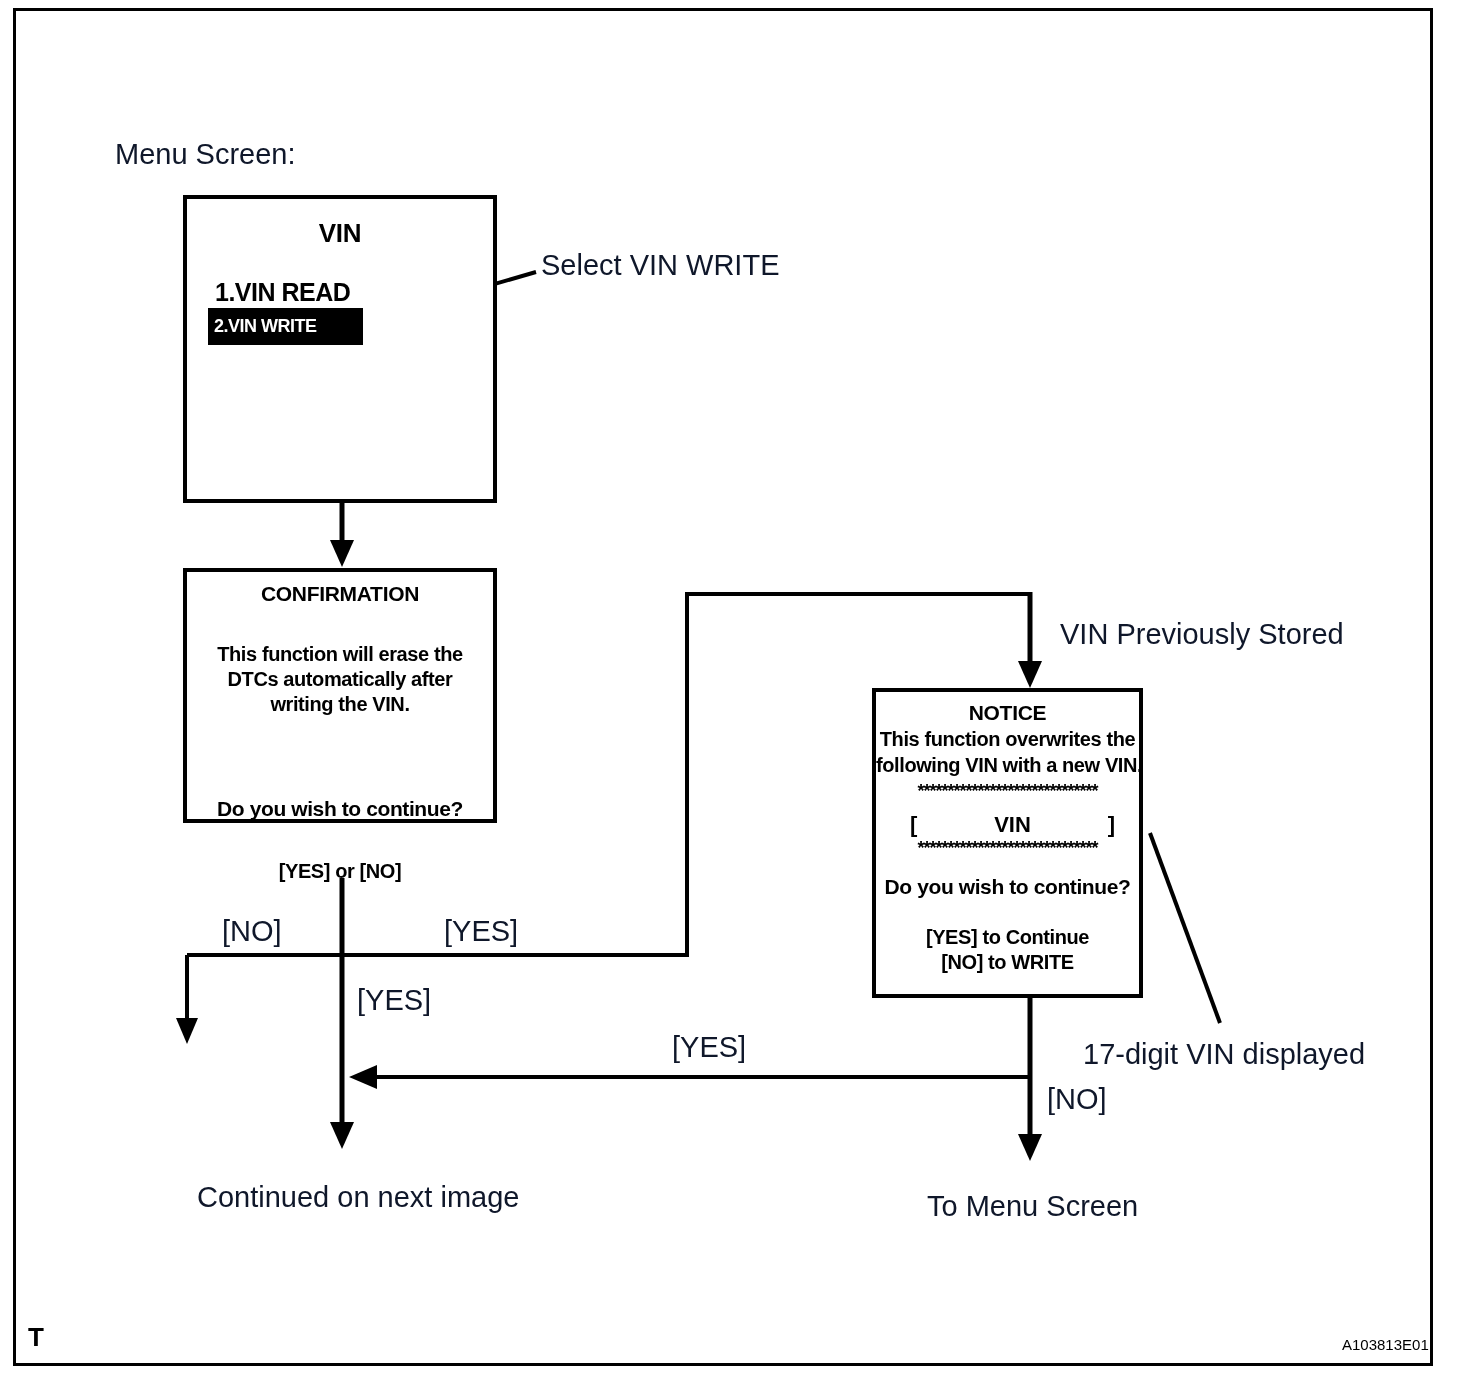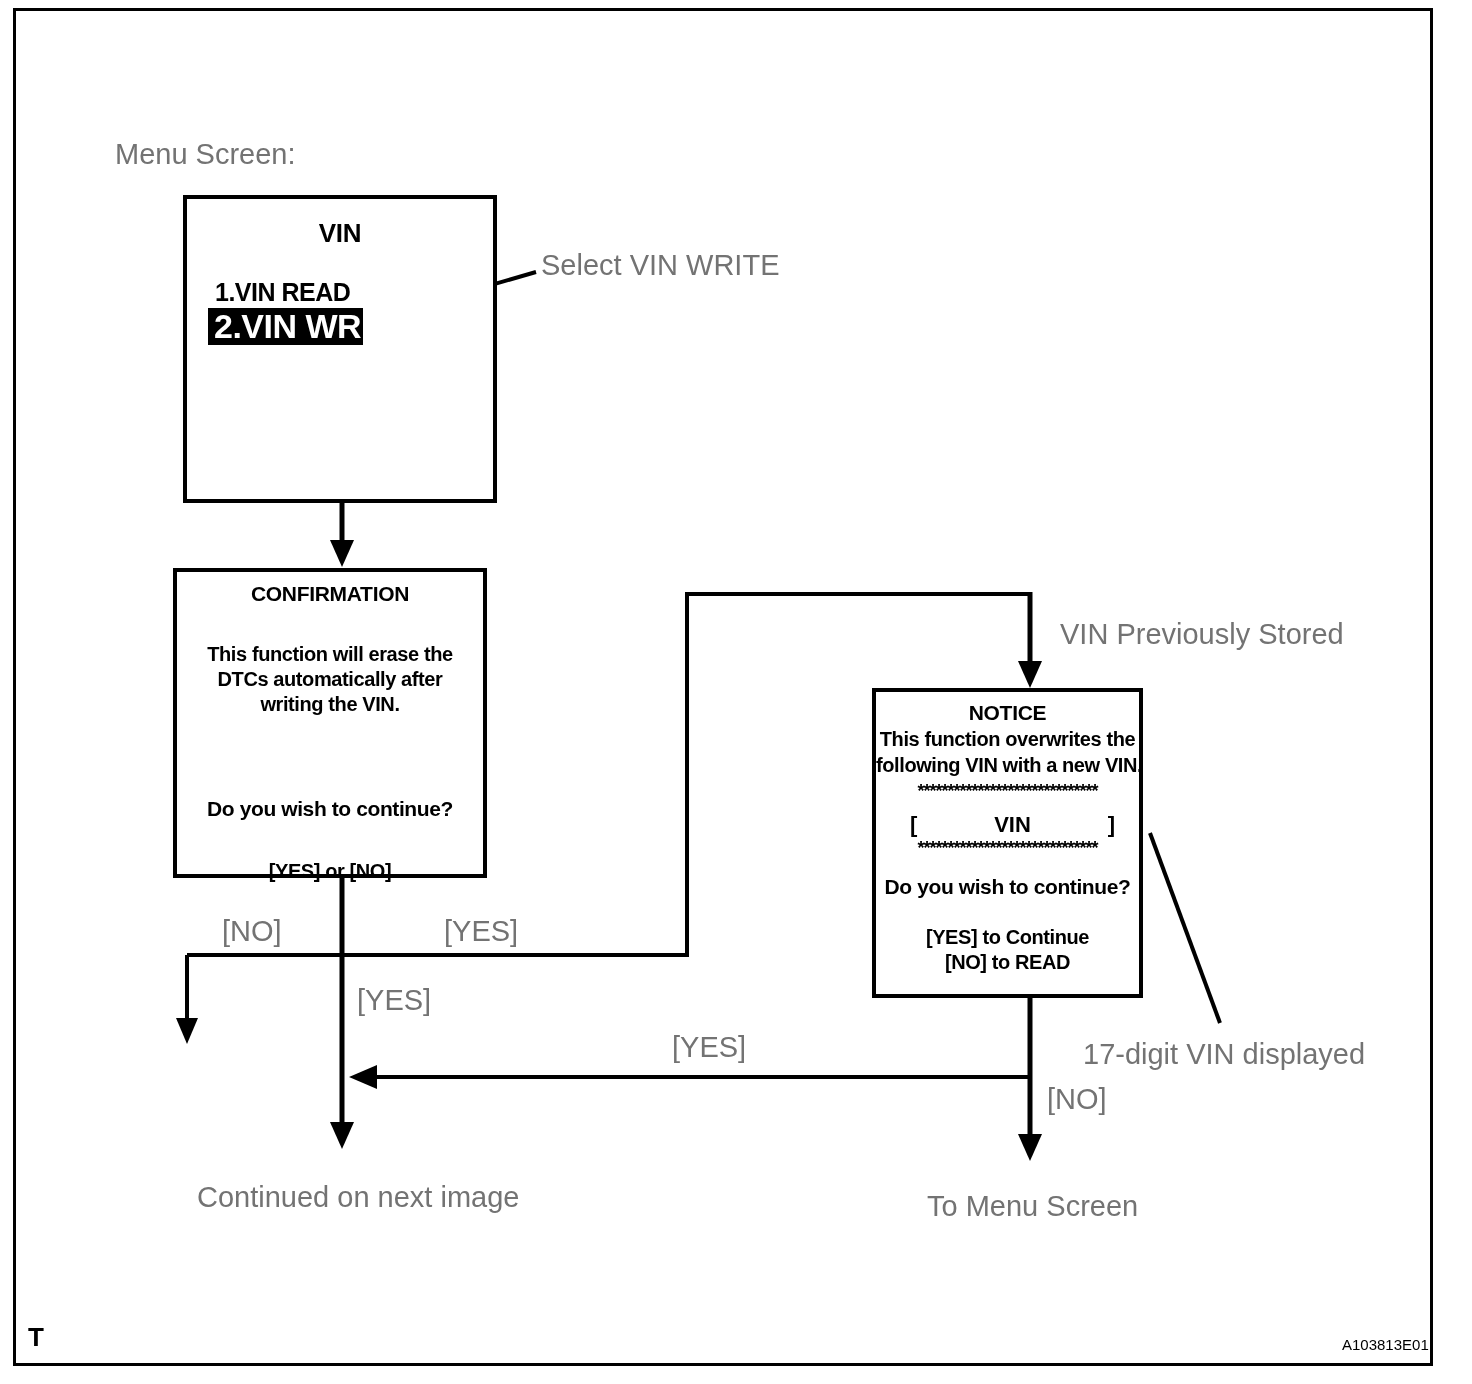--- a/index.html
+++ b/index.html
@@ -5,42 +5,42 @@
   html,body{margin:0;padding:0;background:#fff;}
   .canvas{
     position:relative;width:1472px;height:1384px;background:#ffffff;
     font-family:"Liberation Sans", sans-serif;color:#000;overflow:hidden;
   }
   .outer-border{
     position:absolute;left:13px;top:8px;width:1420px;height:1358px;
     border:3px solid #000;box-sizing:border-box;
   }
   
-  .lbl{position:absolute;font-size:29px;line-height:1.15;white-space:nowrap;color:#737373;}
+  .lbl{position:absolute;font-size:29px;line-height:1.15;white-space:nowrap;color:#0f172a;}
   .lbl-small{position:absolute;font-size:15px;line-height:1;white-space:nowrap;color:#000;}
   .corner-mark{position:absolute;left:28px;top:1322px;font-size:26px;font-weight:700;}
 
   
   .screen-box{
     position:absolute;background:#fff;border:4px solid #000;box-sizing:border-box;
   }
   .screen-title{
     position:absolute;left:0;right:0;text-align:center;font-weight:700;
     font-size:21px;letter-spacing:-0.3px;white-space:nowrap;
   }
   .screen-line{
     position:absolute;left:0;right:0;text-align:center;font-weight:700;
     font-size:20px;letter-spacing:-0.4px;white-space:nowrap;
   }
   .menu-title{font-size:26px;}
   .menu-item{
     position:absolute;font-weight:700;font-size:25px;letter-spacing:-0.5px;white-space:nowrap;
   }
   .menu-highlight{
-    position:absolute;background:#000;color:#fff;font-weight:700;font-size:34px;
+    position:absolute;background:#000;color:#fff;font-weight:700;font-size:18px;
     letter-spacing:-0.5px;white-space:nowrap;display:flex;align-items:center;
     padding:12px 6px;box-sizing:border-box;
   }
   .asterisk-row{
     position:absolute;left:0;right:0;text-align:center;font-weight:700;
     font-size:18px;letter-spacing:-1px;white-space:nowrap;overflow:hidden;
   }
   .vin-bracket-row{
     position:absolute;display:flex;justify-content:space-between;align-items:center;
     font-weight:700;font-size:22px;
@@ -60,21 +60,21 @@
   <div class="screen-box" style="left:183px;top:195px;width:314px;height:308px;">
     <div class="screen-title menu-title" style="top:19px;">VIN</div>
     <div class="menu-item" style="left:28px;top:79px;">1.VIN READ</div>
     <div class="menu-highlight" style="left:21px;top:109px;width:155px;height:37px;">2.VIN WRITE</div>
   </div>
 
   
   <div class="lbl" style="left:541px;top:249px;">Select VIN WRITE</div>
 
   
-  <div class="screen-box" style="left:173px;top:568px;width:314px;height:310px;">
+  <div class="screen-box" style="left:183px;top:568px;width:314px;height:255px;">
     <div class="screen-title" style="top:10px;">CONFIRMATION</div>
     <div class="screen-line" style="top:71px;">This function will erase the</div>
     <div class="screen-line" style="top:96px;">DTCs automatically after</div>
     <div class="screen-line" style="top:121px;">writing the VIN.</div>
     <div class="screen-line" style="top:225px;font-size:21px;">Do you wish to continue?</div>
     <div class="screen-line" style="top:263px;margin-top:25px;">[YES] or [NO]</div>
   </div>
 
   
   <div class="lbl" style="left:1060px;top:618px;text-align:center;">VIN Previously Stored</div>
@@ -86,21 +86,21 @@
     <div class="screen-line" style="top:62px;">following VIN with a new VIN.</div>
     <div class="asterisk-row" style="top:89px;">******************************</div>
     <div class="vin-bracket-row" style="left:34px;right:24px;top:119px;height:28px;">
       <span>[</span>
       <span>VIN</span>
       <span>]</span>
     </div>
     <div class="asterisk-row" style="top:146px;">******************************</div>
     <div class="screen-line" style="top:183px;font-size:21px;">Do you wish to continue?</div>
     <div class="screen-line" style="top:234px;">[YES] to Continue</div>
-    <div class="screen-line" style="top:259px;">[NO] to READ</div>
+    <div class="screen-line" style="top:259px;">[NO] to WRITE</div>
   </div>
 
   
   <div class="lbl" style="left:222px;top:915px;">[NO]</div>
   <div class="lbl" style="left:444px;top:915px;">[YES]</div>
   <div class="lbl" style="left:357px;top:984px;">[YES]</div>
   <div class="lbl" style="left:672px;top:1031px;">[YES]</div>
   <div class="lbl" style="left:1047px;top:1083px;">[NO]</div>
 
   

